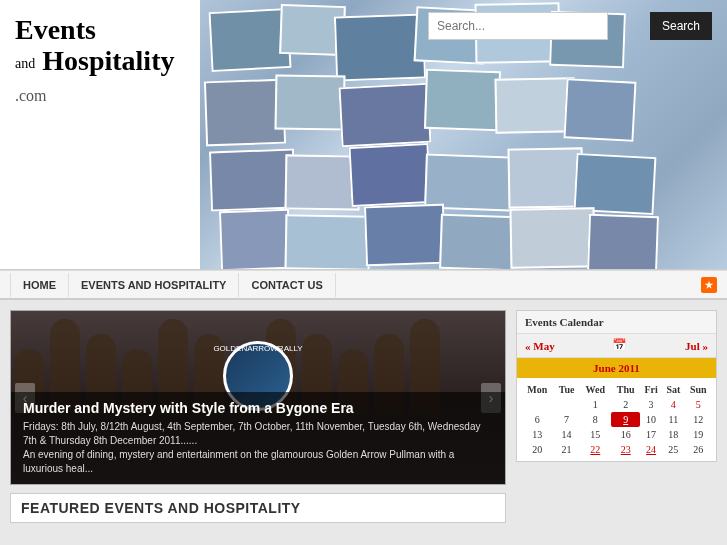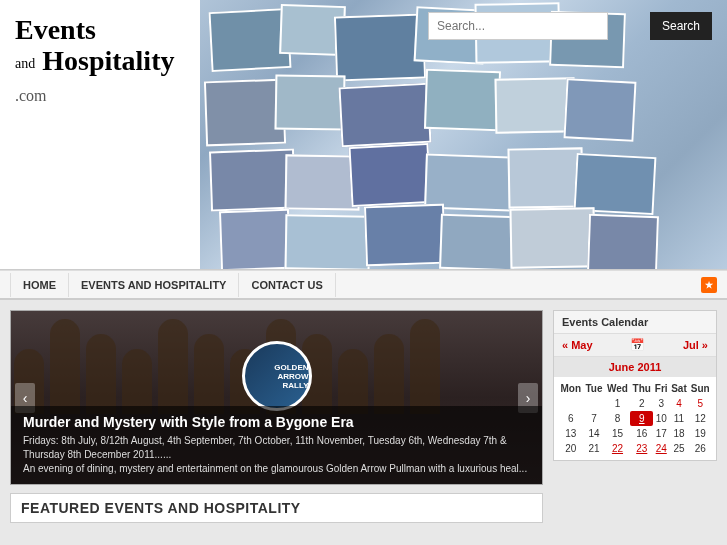--- a/index.html
+++ b/index.html
@@ -231,47 +231,48 @@
       position: absolute;
       top: 30px;
       left: 50%;
       transform: translateX(-50%);
       width: 70px;
       height: 70px;
       border-radius: 50%;
       background: linear-gradient(135deg, #1a3a5c, #2a6090);
       border: 3px solid #fff;
       display: flex;
-      flex-direction: column;
-      align-items: flex-end;
+      flex-direction: row;
+      align-items: flex-start;
       justify-content: center;
       color: #fff;
       font-size: 8px;
-      font-weight: bold;
+      font-weight: normal;
       text-align: center;
     }
 
     
     #featured-section {
       background: #fff;
       border: 1px solid #ccc;
       margin-top: 8px;
       padding: 6px 10px;
     }
     #featured-label {
       font-size: 14px;
       font-weight: bold;
       color: #333;
       text-transform: uppercase;
       letter-spacing: 0.5px;
     }
 
     
     #sidebar {
-      width: 164px;
+      width: 201px;
+      font-family: Liberation Serif, serif;
     }
     #calendar-widget {
       background: #fff;
       border: 1px solid #ccc;
       font-size: 11px;
     }
     #cal-header {
       background: #f5f5f5;
       padding: 5px 8px;
       font-weight: bold;
@@ -435,21 +436,21 @@
   </div>
 
   <div id="sidebar">
     <div id="calendar-widget">
       <div id="cal-header">Events Calendar</div>
       <div id="cal-nav">
         <span class="cal-nav-btn">« May</span>
         <span id="cal-icon">📅</span>
         <span class="cal-nav-btn">Jul »</span>
       </div>
-      <div id="cal-month-year" style="text-align:center;padding:4px;background:#e5e5e5;">June 2011</div>
+      <div id="cal-month-year" style="text-align:center;padding:4px;background:#eab308;">June 2011</div>
       <div id="cal-grid">
         <table>
           <thead>
             <tr id="cal-days-header">
             <th>Mon</th>
                 <th>Tue</th>
                 <th>Wed</th>
                 <th>Thu</th>
                 <th>Fri</th>
                 <th>Sat</th>

